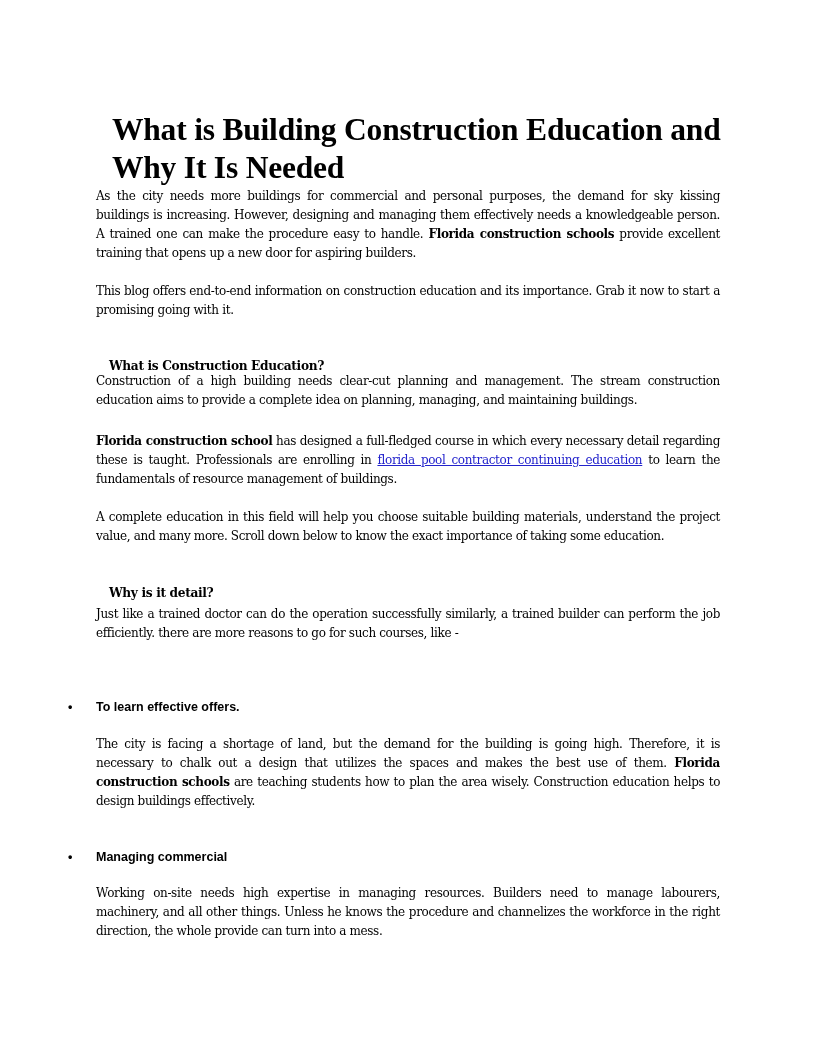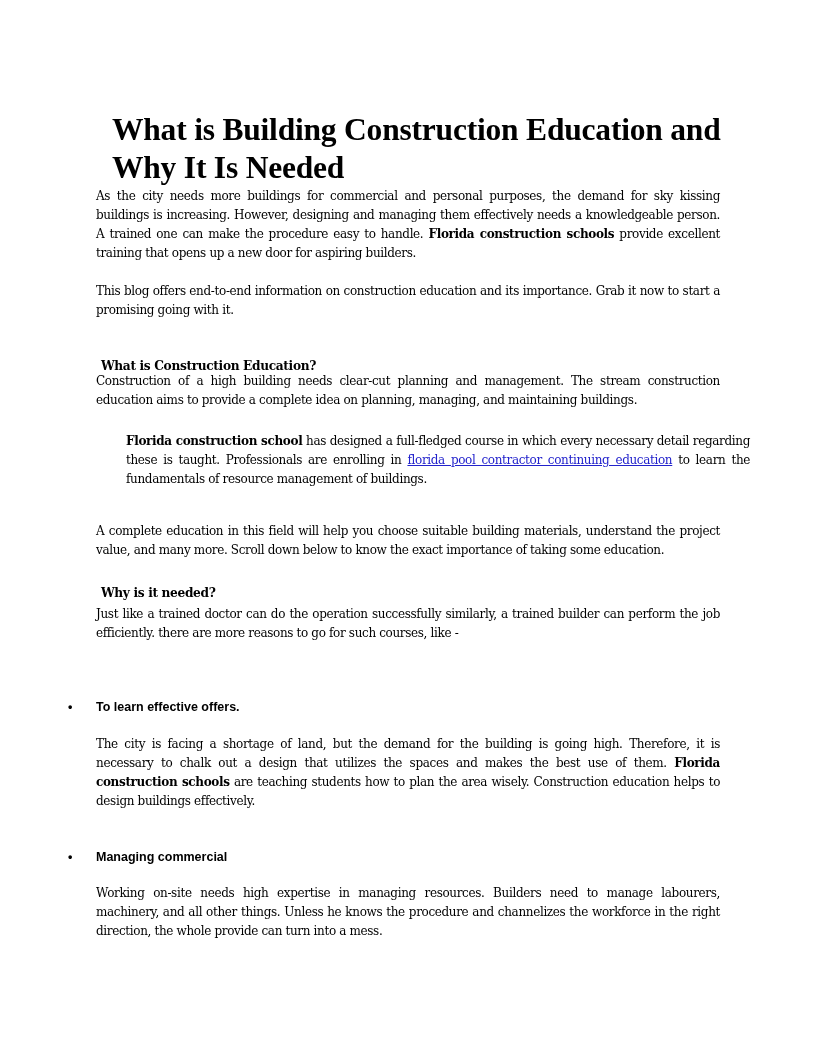--- a/index.html
+++ b/index.html
@@ -9,46 +9,46 @@
     font-family: "Liberation Serif", serif; font-weight: bold;
     font-size: 31.5px; line-height: 38px; margin: 16px; letter-spacing: -0.2px;
   }
   .block {
     position: absolute; left: 96px; width: 624px;
     font-family: "DejaVu Serif", serif; font-size: 12px; line-height: 19px;
     text-align: justify; margin: 0; letter-spacing: -0.35px;
   }
   .block b { font-weight: bold; }
   .heading {
-    position: absolute; left: 101px; font-family: "DejaVu Serif", serif;
+    position: absolute; left: 109px; font-family: "DejaVu Serif", serif;
     font-weight: bold; font-size: 12.2px; line-height: 19px; margin: 0; letter-spacing: -0.35px; text-align: right;
   }
   .link { color: #1a0dab; text-decoration: underline; color: #2222cc; }
   .bullet-row { position: absolute; left: 68px; font-family: "Liberation Sans", sans-serif; font-weight: bold; font-size: 12.5px; line-height: 16px; }
   .bullet-dot { position: absolute; left: 0; top: 0; width: 28px; }
   .bullet-text { position: absolute; left: 28px; top: 0; white-space: nowrap; }
 </style>
 </head>
 <body>
 
 <h1 class="title">What is Building Construction Education and Why It Is Needed</h1>
 
 <p class="block" style="top:187px;"><span>As the city needs more buildings for commercial and personal purposes, the demand for sky kissing buildings is increasing. However, designing and managing them effectively needs a knowledgeable person. A trained one can make the procedure easy to handle. </span><b>Florida construction schools</b><span> provide excellent training that opens up a new door for aspiring builders.</span></p>
 
 <p class="block" style="top:282px;">This blog offers end-to-end information on construction education and its importance. Grab it now to start a promising going with it.</p>
 
 <p class="heading" style="top:357px;">What is Construction Education?</p>
 
 <p class="block" style="top:372px;">Construction of a high building needs clear-cut planning and management. The stream construction education aims to provide a complete idea on planning, managing, and maintaining buildings.</p>
 
-<p class="block" style="top:432px;margin-left:30px;"><b>Florida construction school</b><span> has designed a full-fledged course in which every necessary detail regarding these is taught. Professionals are enrolling in </span><a class="link">florida pool contractor continuing education</a><span> to learn the fundamentals of resource management of buildings.</span></p>
+<p class="block" style="top:432px;"><b>Florida construction school</b><span> has designed a full-fledged course in which every necessary detail regarding these is taught. Professionals are enrolling in </span><a class="link">florida pool contractor continuing education</a><span> to learn the fundamentals of resource management of buildings.</span></p>
 
-<p class="block" style="top:508px;margin-top:14px;">A complete education in this field will help you choose suitable building materials, understand the project value, and many more. Scroll down below to know the exact importance of taking some education.</p>
+<p class="block" style="top:508px;">A complete education in this field will help you choose suitable building materials, understand the project value, and many more. Scroll down below to know the exact importance of taking some education.</p>
 
-<p class="heading" style="top:584px;">Why is it needed?</p>
+<p class="heading" style="top:584px;">Why is it detail?</p>
 
 <p class="block" style="top:605px;">Just like a trained doctor can do the operation successfully similarly, a trained builder can perform the job efficiently. there are more reasons to go for such courses, like -</p>
 
 <div class="bullet-row" style="top:699px;">
   <span class="bullet-dot">•</span>
   <span class="bullet-text">To learn effective offers.</span>
 </div>
 
 <p class="block" style="top:735px;"><span>The city is facing a shortage of land, but the demand for the building is going high. Therefore, it is necessary to chalk out a design that utilizes the spaces and makes the best use of them. </span><b>Florida construction schools</b><span> are teaching students how to plan the area wisely. Construction education helps to design buildings effectively.</span></p>
 

